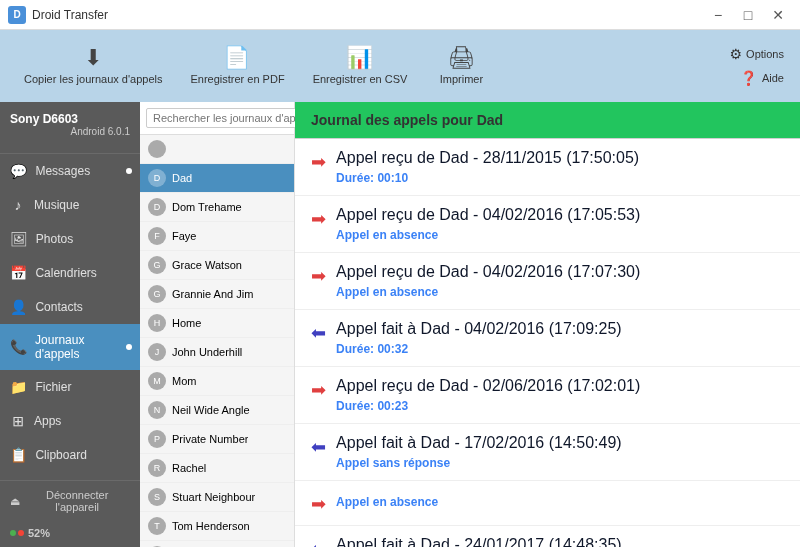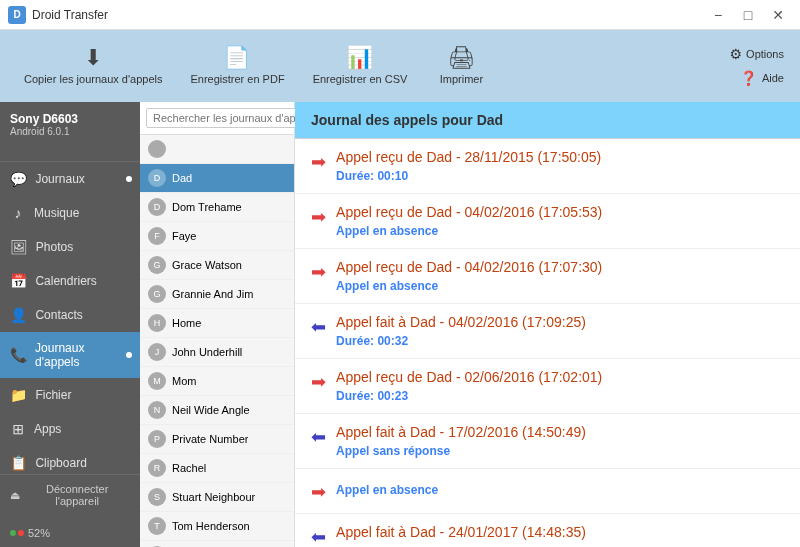--- a/index.html
+++ b/index.html
@@ -75,25 +75,25 @@
     .content { display: flex; flex: 1; overflow: hidden; }
 
     
     .sidebar {
       width: 140px;
       background: #5a5a5a;
       display: flex; flex-direction: column;
       overflow: hidden;
     }
     .device-info {
-      padding: 10px 10px 24px;
+      padding: 10px 10px 16px;
       border-bottom: 1px solid #6a6a6a;
     }
     .device-name { color: #fff; font-size: 12px; font-weight: bold; }
-    .device-os { color: #ccc; font-size: 10px; }
+    .device-os { color: #ccc; font-size: 10px; text-align: right; }
 
     .sidebar-nav { flex: 1; overflow-y: auto; }
     .sidebar-item {
       display: flex; align-items: center;
       padding: 9px 10px;
       color: #e0e0e0;
       cursor: pointer;
       font-size: 12px;
       gap: 8px;
       position: relative;
@@ -111,21 +111,22 @@
       padding: 8px 10px;
       border-top: 1px solid #6a6a6a;
     }
     .disconnect-btn {
       color: #ccc; font-size: 11px; cursor: pointer;
       display: flex; align-items: center; gap: 4px;
       background: none; border: none;
     }
     .battery-bar {
       display: flex; align-items: center; gap: 4px;
-      margin-top: 20px;
+      margin-top: 14px;
+      font-weight: bold;
     }
     .battery-dots { display: flex; gap: 2px; }
     .battery-dot { width: 6px; height: 6px; border-radius: 50%; }
     .battery-pct { color: #ccc; font-size: 11px; }
 
     
     .contact-panel {
       width: 155px;
       background: #f5f5f5;
       display: flex; flex-direction: column;
@@ -179,21 +180,21 @@
 
     
     .call-log-panel {
       flex: 1;
       background: #fff;
       display: flex; flex-direction: column;
       overflow: hidden;
     }
     .call-log-header {
       padding: 10px 16px;
-      background: #7dd3fc;
+      background: #22c55e;
       font-size: 14px;
       font-weight: bold;
       color: #333;
       border-bottom: 1px solid #d0d0d0;
     }
     .call-log-list {
       flex: 1;
       overflow-y: auto;
       padding: 0;
     }
@@ -205,21 +206,21 @@
       gap: 10px;
     }
     .call-arrow {
       font-size: 18px;
       margin-top: 2px;
       flex-shrink: 0;
     }
     .arrow-incoming { color: #e04040; }
     .arrow-outgoing { color: #4040c0; }
     .call-details {}
-    .call-title { font-size: 14px; color: #c2410c; }
+    .call-title { font-size: 16px; color: #0f172a; }
     .call-subtitle { font-size: 12px; color: #3b82f6; font-weight: bold; margin-top: 4px; }
 
     
     .call-log-list::-webkit-scrollbar { width: 8px; }
     .call-log-list::-webkit-scrollbar-track { background: #f0f0f0; }
     .call-log-list::-webkit-scrollbar-thumb { background: #ccc; }
     .contact-list::-webkit-scrollbar { width: 6px; }
     .contact-list::-webkit-scrollbar-track { background: #f0f0f0; }
     .contact-list::-webkit-scrollbar-thumb { background: #ccc; }
   </style>
@@ -270,21 +271,21 @@
   <div class="content">
 
     <div class="sidebar">
       <div class="device-info">
         <div class="device-name">Sony D6603</div>
         <div class="device-os">Android 6.0.1</div>
       </div>
       <nav class="sidebar-nav">
       <div class="sidebar-item">
     <span class="sidebar-item-icon">💬</span>
-    <span>Journaux</span>
+    <span>Messages</span>
     <span class="dot"></span>
   </div>
           <div class="sidebar-item">
     <span class="sidebar-item-icon">♪</span>
     <span>Musique</span>
 
   </div>
           <div class="sidebar-item">
     <span class="sidebar-item-icon">🖼</span>
     <span>Photos</span>

